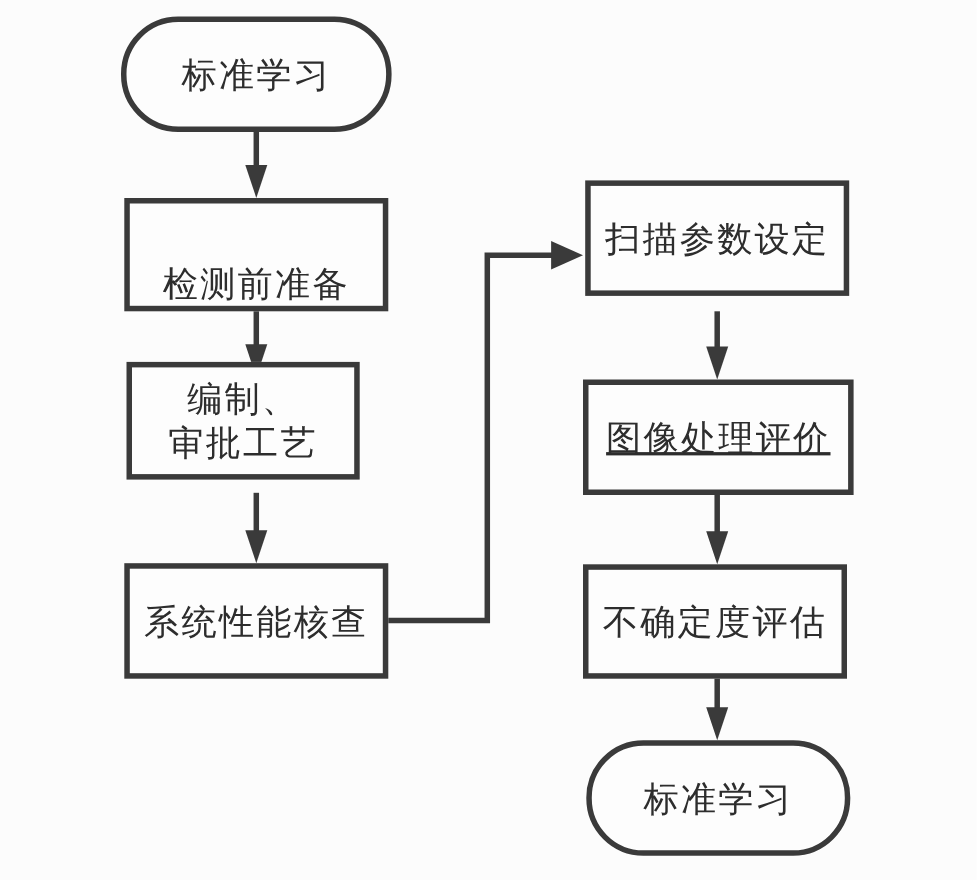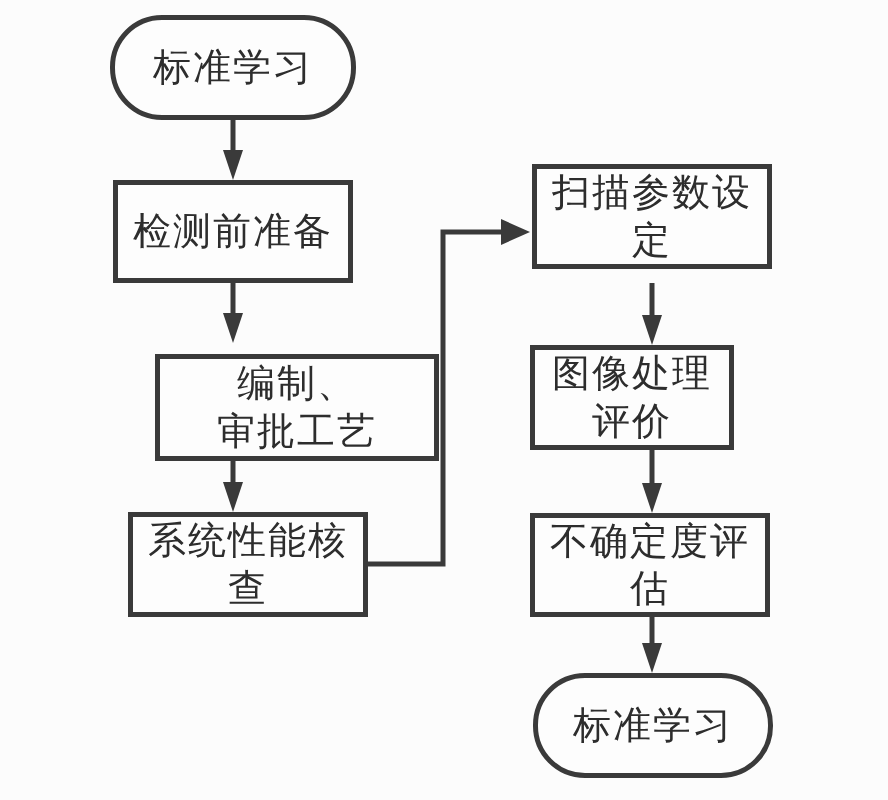--- a/index.html
+++ b/index.html
@@ -13,21 +13,21 @@
   }
   .node {
     position: absolute;
     box-sizing: border-box;
     border: 5px solid #3a3a3a;
     background: #fdfdfd;
     display: flex;
     align-items: center;
     justify-content: center;
     color: #2d2d2d;
-    font-size: 38px;
+    font-size: 32px;
     letter-spacing: 2px;
     text-align: center;
     z-index: 2;
   }
   .stadium { border-radius: 52px; }
   .node .label { white-space: pre-line; line-height: 1.25; }
   svg.edges {
     position: absolute;
     left: 0; top: 0;
     width: 888px; height: 800px;
@@ -72,38 +72,38 @@
     <g>
       <line x1="652" y1="615" x2="652" y2="645"></line>
       <polygon points="642,643 662,643 652,673"></polygon>
     </g>
   </svg>
 
   <div class="node stadium" style="left:110px; top:15px; width:246px; height:105px;">
     <span class="label">标准学习</span>
   </div>
 
-  <div class="node" style="left:113px; top:180px; width:240px; height:103px;">
+  <div class="node" style="left:113px; top:180px; width:240px; height:103px;align-items:flex-end;">
     <span class="label">检测前准备</span>
   </div>
 
-  <div class="node" style="left:115px; top:354px; width:284px; height:107px;margin-left:40px;">
+  <div class="node" style="left:115px; top:329px; width:212px; height:107px;">
     <span class="label">编制、
 审批工艺</span>
   </div>
 
-  <div class="node" style="left:128px; top:512px; width:240px; height:105px;">
+  <div class="node" style="left:113px; top:512px; width:240px; height:105px;">
     <span class="label">系统性能核查</span>
   </div>
 
   <div class="node" style="left:532px; top:164px; width:240px; height:105px;">
     <span class="label">扫描参数设定</span>
   </div>
 
-  <div class="node" style="left:530px; top:345px; width:204px; height:105px;">
+  <div class="node" style="left:530px; top:345px; width:246px; height:105px;text-decoration:underline;">
     <span class="label">图像处理评价</span>
   </div>
 
   <div class="node" style="left:530px; top:513px; width:240px; height:104px;">
     <span class="label">不确定度评估</span>
   </div>
 
   <div class="node stadium" style="left:533px; top:673px; width:240px; height:105px;">
     <span class="label">标准学习</span>
   </div>

